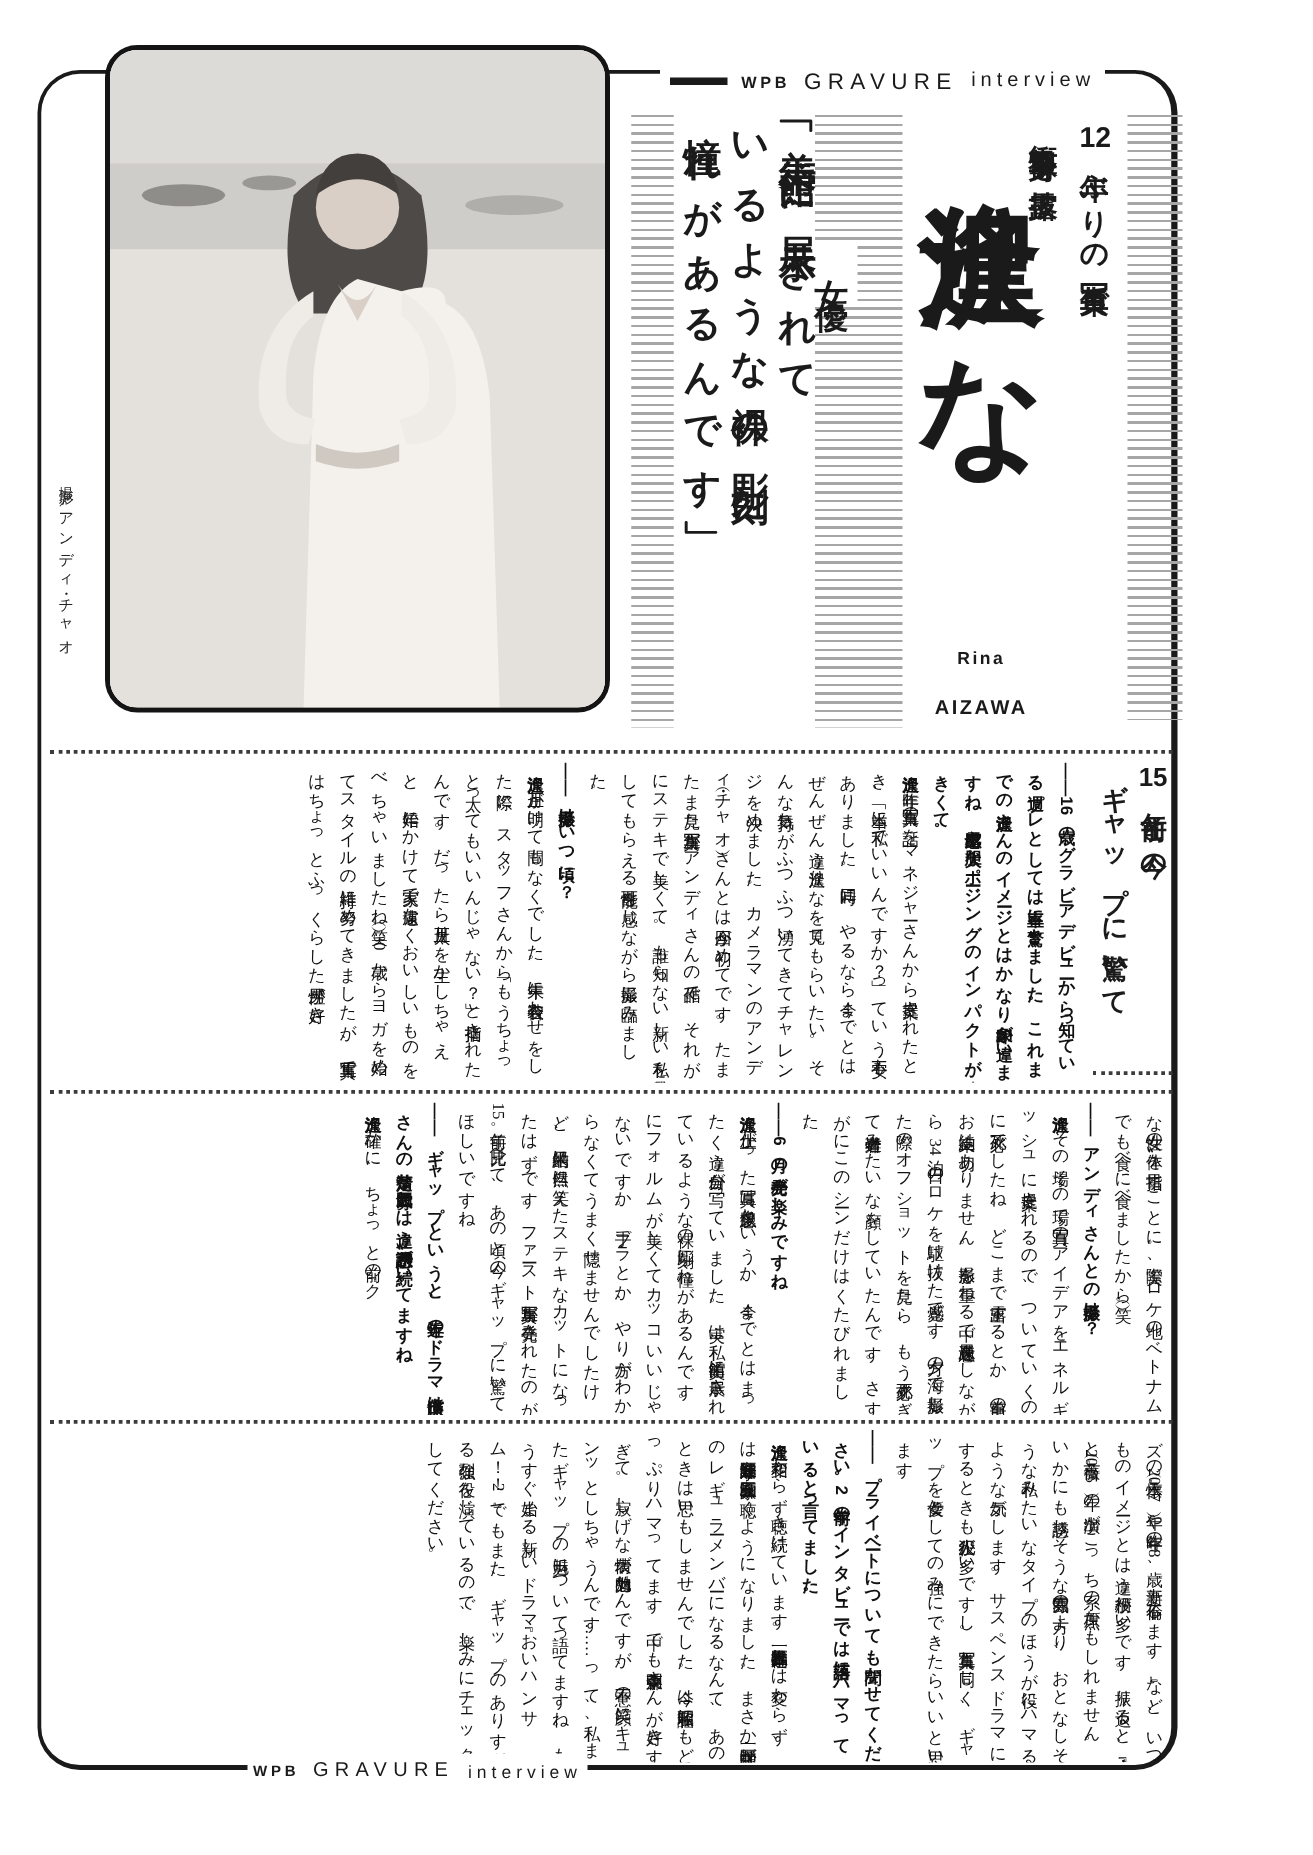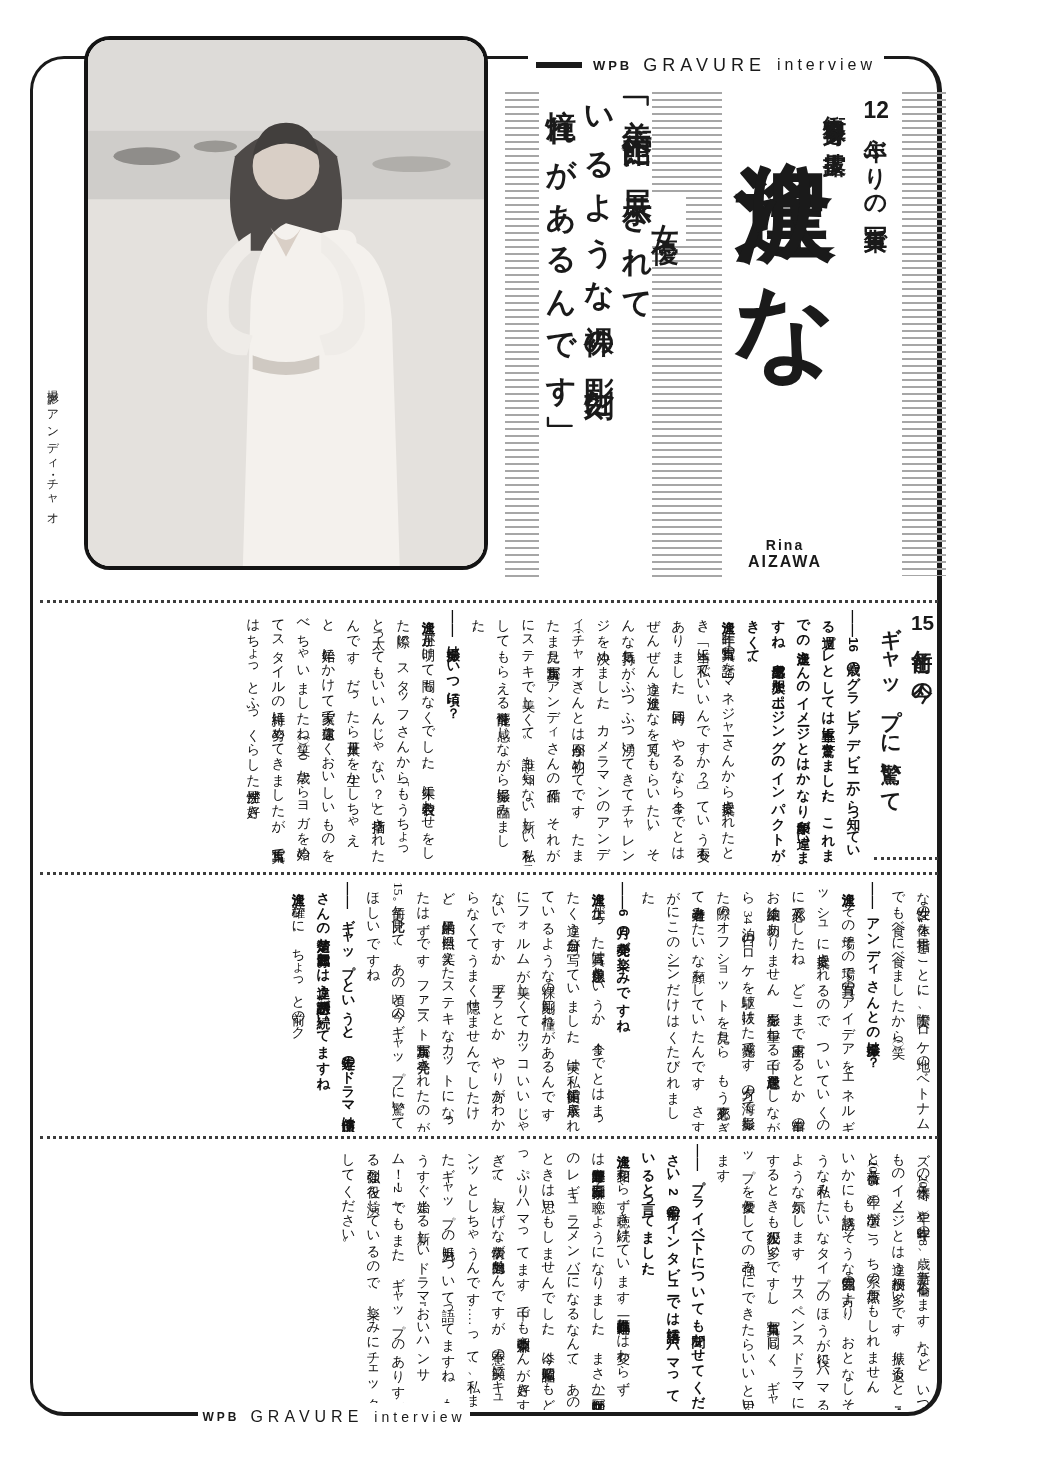--- a/index.html
+++ b/index.html
@@ -52,23 +52,23 @@
   .vtext { writing-mode:vertical-rl; text-orientation:mixed; }
   .tcy { text-combine-upright:all; }
   #catch-copy {
     position:absolute; left:810px; top:98px; width:86px; height:262px; z-index:3;
     font-size:23px; font-weight:700; line-height:41px; letter-spacing:2px; overflow:hidden;
   }
   #artist-name {
     position:absolute; left:712px; top:80px; width:148px; height:448px; z-index:3;
     font-size:102px; font-weight:900; line-height:148px; letter-spacing:5px; overflow:hidden;
   }
-  #artist-name-en { position:absolute; left:710px; top:537px; width:150px; text-align:center; z-index:3; }
+  #artist-name-en { position:absolute; left:710px; top:518px; width:150px; text-align:center; z-index:3; }
   #artist-name-en .en1 { display:block; font-size:14px; font-weight:700; letter-spacing:2px; }
-  #artist-name-en .en2 { display:block; font-size:16px; font-weight:700; letter-spacing:2px; }
+  #artist-name-en .en2 { display:block; font-size:16px; font-weight:700; letter-spacing:2px;margin-top:24px; }
   #role-label {
     position:absolute; left:644px; top:194px; z-index:3; background:#fff;
     padding:8px 3px; font-size:27px; font-weight:700; letter-spacing:17px;
   }
   #pull-quote {
     position:absolute; left:540px; top:86px; width:116px; height:480px; z-index:3;
     font-size:30px; font-weight:700; line-height:38px; letter-spacing:9px; overflow:hidden;
   }
   #pull-quote .hline, #catch-copy .hline { display:block; }
   

